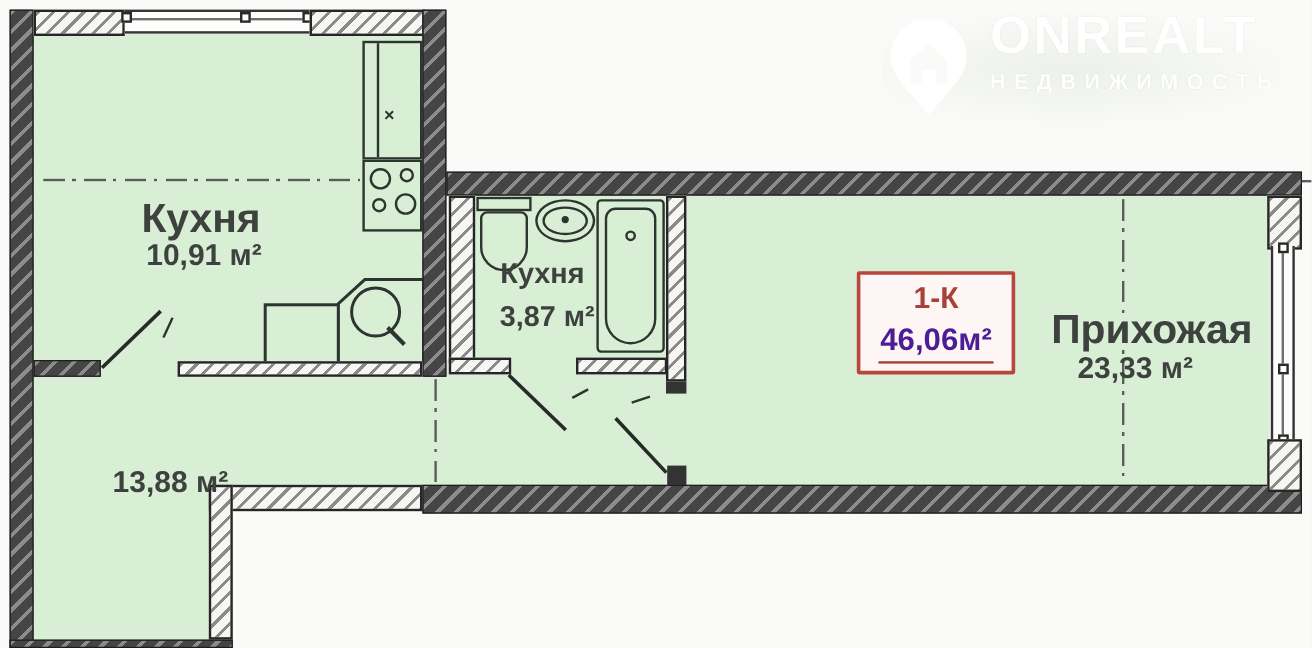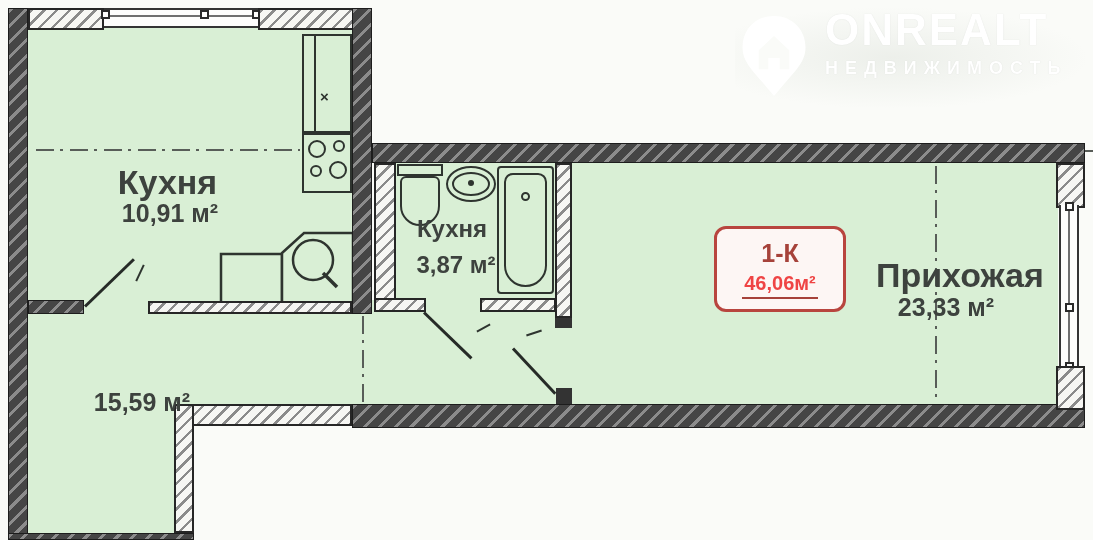--- a/index.html
+++ b/index.html
@@ -30,23 +30,23 @@
   .arc{background:#2e342f;}
   
   .axh{height:2px;background:repeating-linear-gradient(90deg,#585d58 0 18px,transparent 18px 24px,#585d58 24px 27px,transparent 27px 34px);}
   .axv{width:2px;background:repeating-linear-gradient(180deg,#585d58 0 18px,transparent 18px 24px,#585d58 24px 27px,transparent 27px 34px);}
   
   .lbl{color:#3d423e;font-weight:bold;text-align:center;white-space:nowrap;}
   .name{font-size:34px;}
   .area{font-size:25px;}
   
   #sumbox{background:#fdf6f4;border:3px solid #b8453e;display:flex;flex-direction:column;
-          align-items:center;justify-content:center;gap:4px;border-radius:12px;}
+          align-items:center;justify-content:center;gap:4px;border-radius:2px;}
   #sumbox .t1{color:#a6423a;font-weight:bold;font-size:25px;}
-  #sumbox .t2{color:#ef4444;font-weight:bold;font-size:20px;border-bottom:2px solid #a6423a;padding:0 2px 2px;}
+  #sumbox .t2{color:#4c1d95;font-weight:bold;font-size:26px;border-bottom:2px solid #a6423a;padding:0 2px 2px;}
   
   #wm{display:flex;align-items:flex-start;
       background:radial-gradient(ellipse at 45% 50%,rgba(205,212,202,0.30),transparent 72%);}
   #wm .brand{color:#ffffff;font-weight:bold;font-size:44px;letter-spacing:2px;
              text-shadow:0 0 1px rgba(90,100,90,0.18);line-height:1;}
   #wm .tag{color:#ffffff;font-weight:bold;font-size:18px;letter-spacing:7px;
            text-shadow:0 0 1px rgba(90,100,90,0.18);margin-top:6px;}
 </style>
 </head>
 <body>
@@ -136,21 +136,21 @@
 
   <div class="abs lbl name" style="left:100px;top:163px;width:135px;">Кухня</div>
   <div class="abs lbl area" style="left:95px;top:199px;width:150px;">10,91 м²</div>
 
   <div class="abs lbl" style="left:402px;top:215px;width:100px;font-size:24px;">Кухня</div>
   <div class="abs lbl" style="left:406px;top:251px;width:100px;font-size:24px;">3,87 м²</div>
 
   <div class="abs lbl name" style="left:876px;top:256px;width:134px;">Прихожая</div>
   <div class="abs lbl area" style="left:890px;top:293px;width:112px;">23,33 м²</div>
 
-  <div class="abs lbl area" style="left:84px;top:388px;width:116px;">15,59 м²</div>
+  <div class="abs lbl area" style="left:84px;top:388px;width:116px;">13,88 м²</div>
 
   <div id="sumbox" class="abs" style="left:714px;top:226px;width:132px;height:86px;">
     <div class="t1">1-К</div>
     <div class="t2">46,06м²</div>
   </div>
 
   <div id="wm" class="abs" style="left:735px;top:8px;width:350px;height:100px;">
     <svg width="78" height="84" viewBox="0 0 40 44" style="margin-top:6px;">
       <path d="M20 1 C10.5 1 3.5 8 3.5 17.5 C3.5 26 10 30.5 20 43 C30 30.5 36.5 26 36.5 17.5 C36.5 8 29.5 1 20 1 Z" fill="#ffffff"></path>
       <path d="M12 19 L20 11.5 L28 19 L28 29 L23 29 L23 23 L17 23 L17 29 L12 29 Z" fill="#fafbf8"></path>

